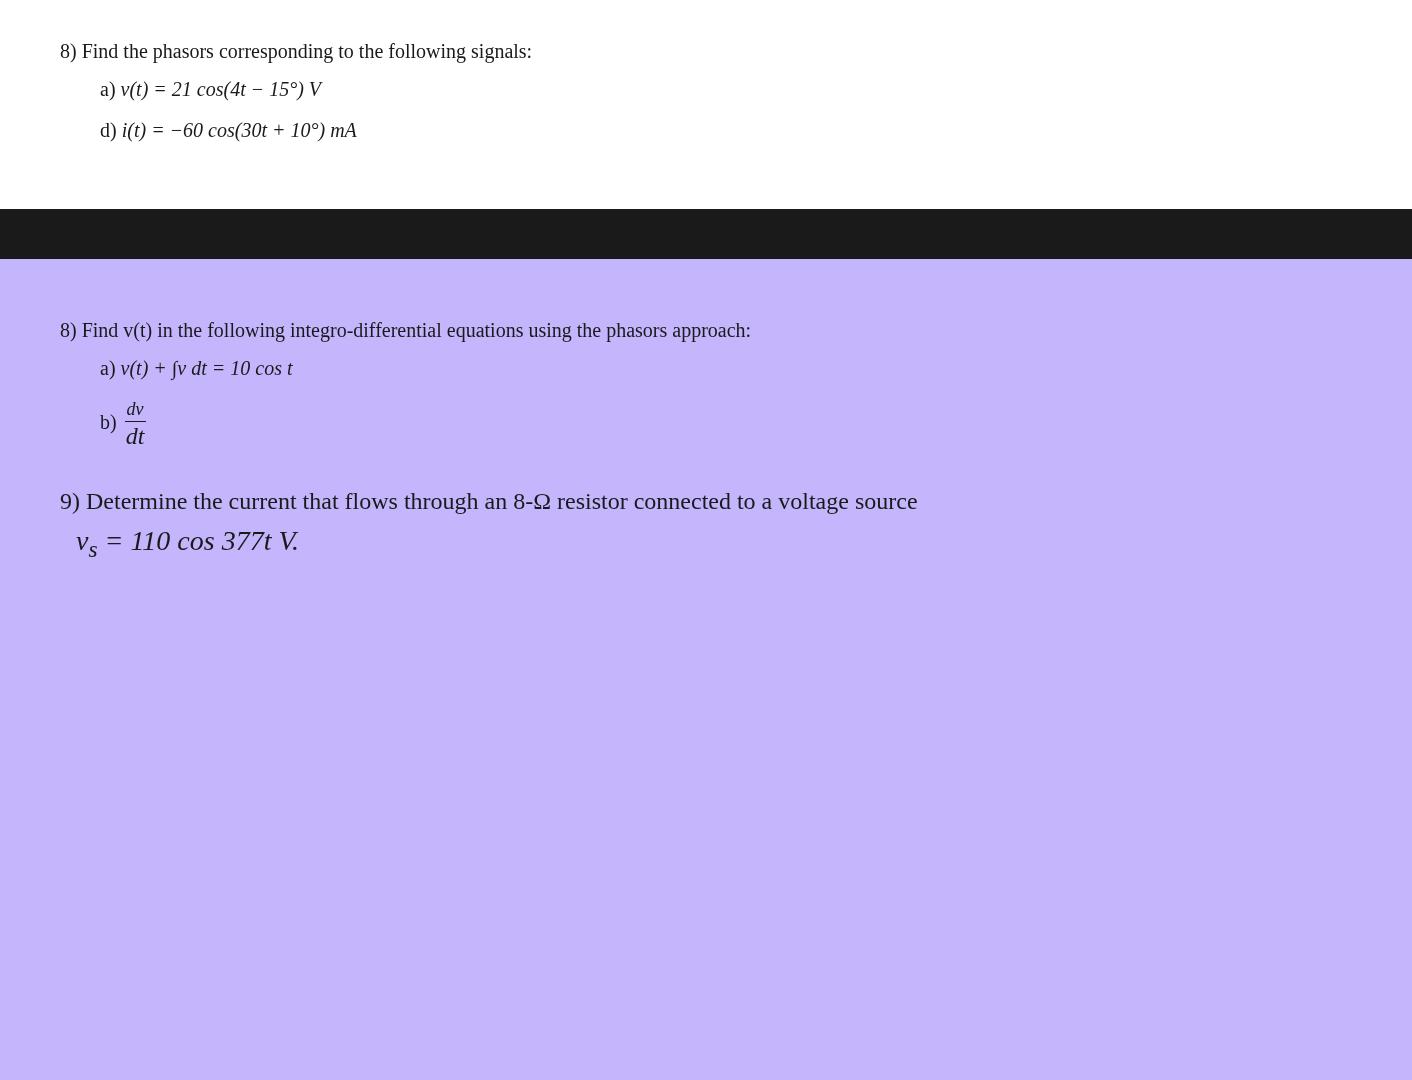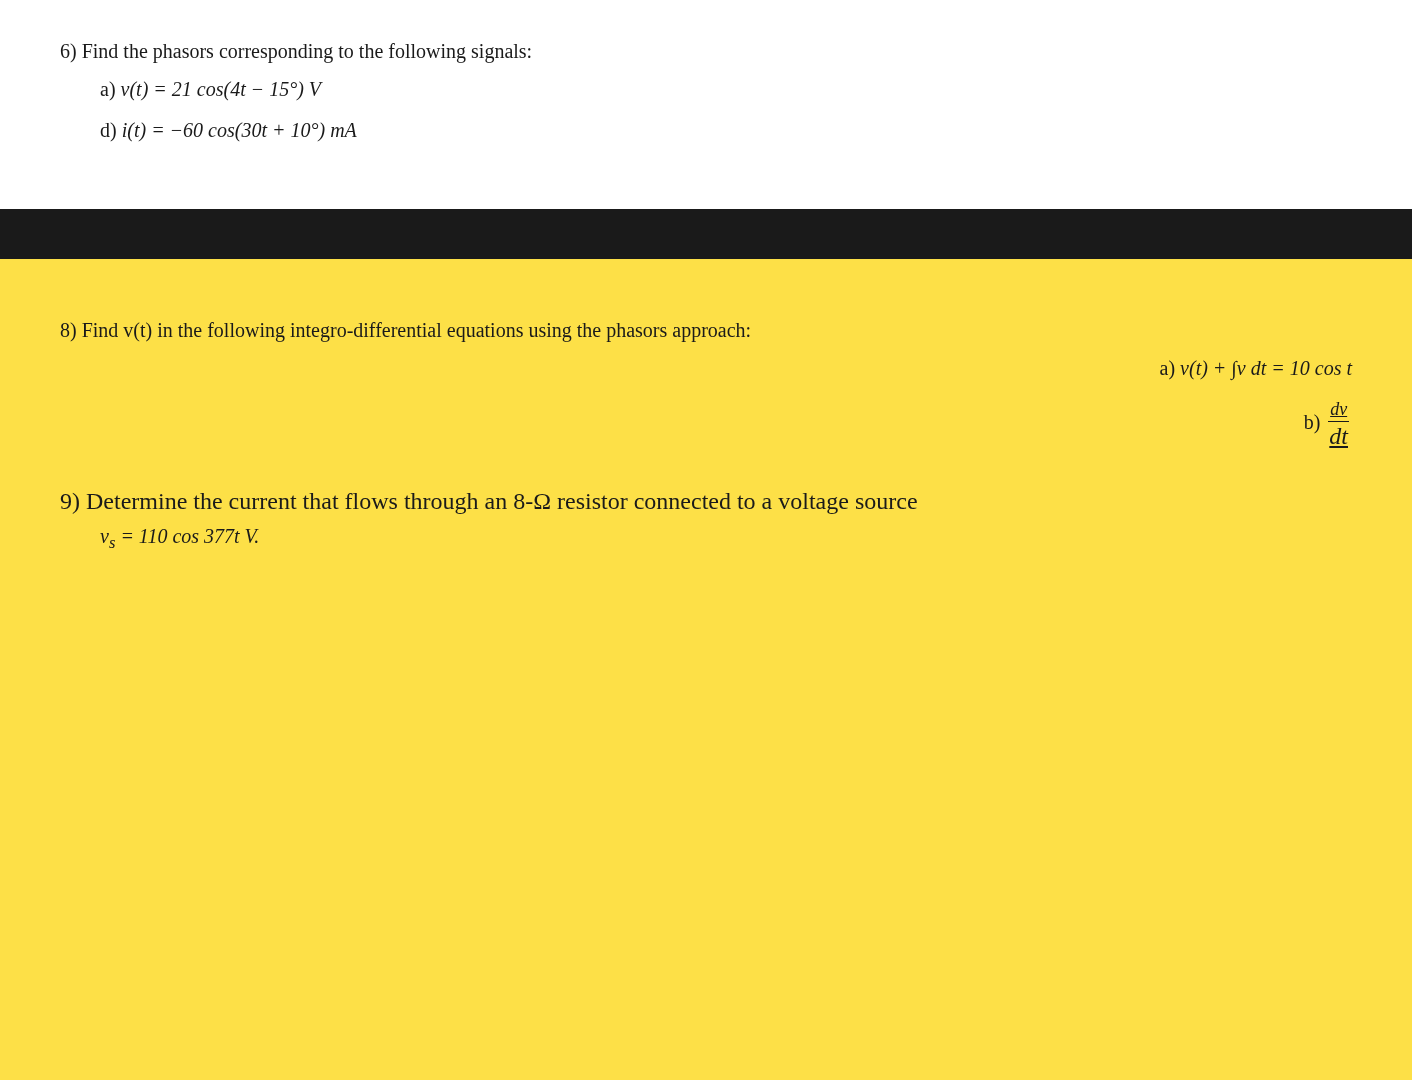--- a/index.html
+++ b/index.html
@@ -31,21 +31,21 @@
     }
 
     .dark-bar {
       background: #1a1a1a;
       height: 50px;
       width: 100%;
       flex: 0 0 auto;
     }
 
     .bottom-section {
-      background: #fde047;
+      background: #c4b5fd;
       padding: 60px 60px 40px 60px;
       flex: 1;
     }
 
     .problem {
       margin-bottom: 24px;
     }
 
     .problem-title {
       font-size: 20px;
@@ -66,31 +66,29 @@
     .math-inline {
       font-style: italic;
     }
 
     .problem-8 {
       margin-bottom: 32px;
     }
 
     .problem-8 .sub-items .sub-item {
       margin-bottom: 16px;
-      text-align: right;
     }
 
     .fraction {
       display: inline-flex;
       flex-direction: column;
       align-items: center;
       vertical-align: middle;
       margin: 0 2px;
       font-style: italic;
-      text-decoration: underline;
     }
 
     .fraction .numerator {
       border-bottom: 1.5px solid #1a1a1a;
       padding: 0 2px;
       line-height: 1.2;
       font-size: 18px;
     }
 
     .fraction .denominator {
@@ -99,33 +97,33 @@
       font-size: 24px;
     }
 
     .problem-9-text {
       font-size: 24px;
       line-height: 1.6;
       text-align: justify;
     }
 
     .problem-9-second-line {
-      margin-left: 40px;
+      margin-left: 16px;
       margin-top: 4px;
-      font-size: 20px;
+      font-size: 28px;
     }
   </style>
 </head>
 <body>
 
 <div class="page-container">
 
   <div class="top-section">
     <div class="problem">
-      <div class="problem-title">6) Find the phasors corresponding to the following signals:</div>
+      <div class="problem-title">8) Find the phasors corresponding to the following signals:</div>
       <div class="sub-items">
 
         <div class="sub-item">
           <span>a) </span>
           <span class="math-inline"><i>v</i>(<i>t</i>) = 21 cos(4<i>t</i> − 15°) V</span>
         </div>
 
 
 
         <div class="sub-item">

